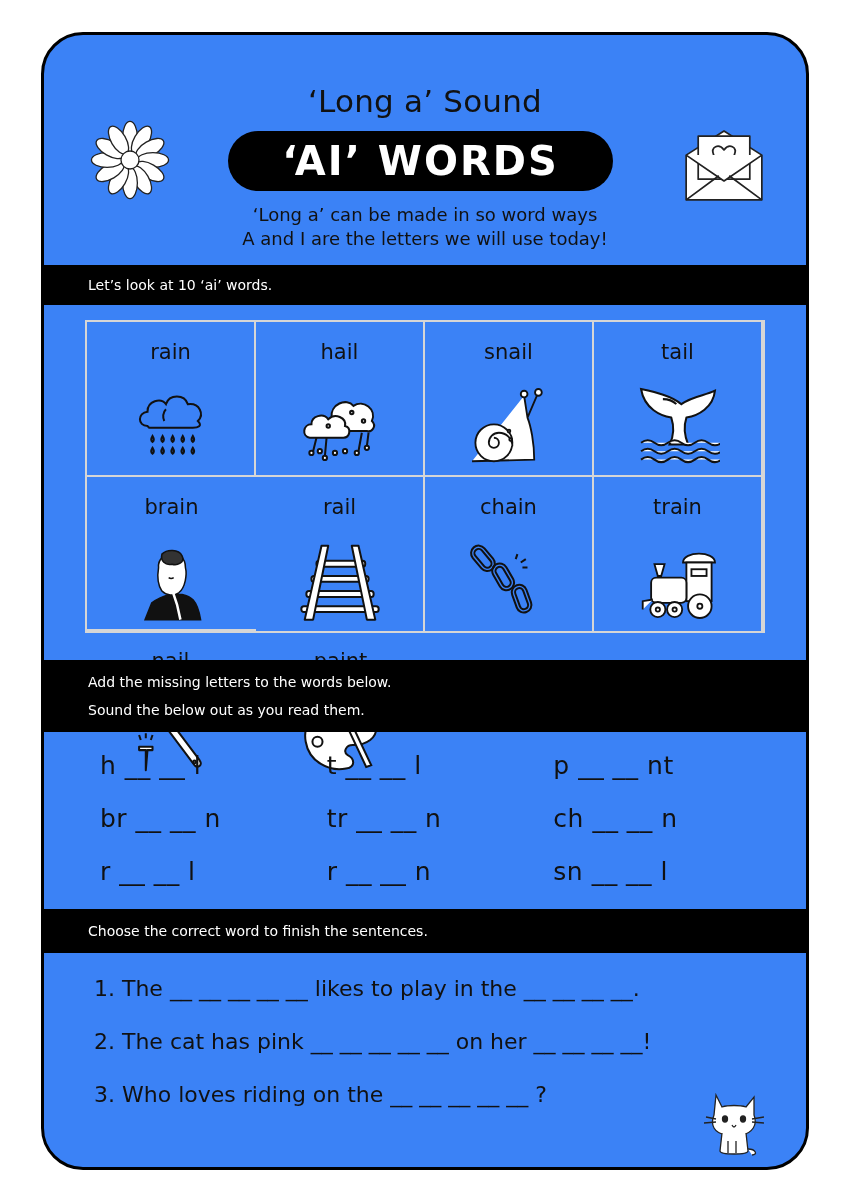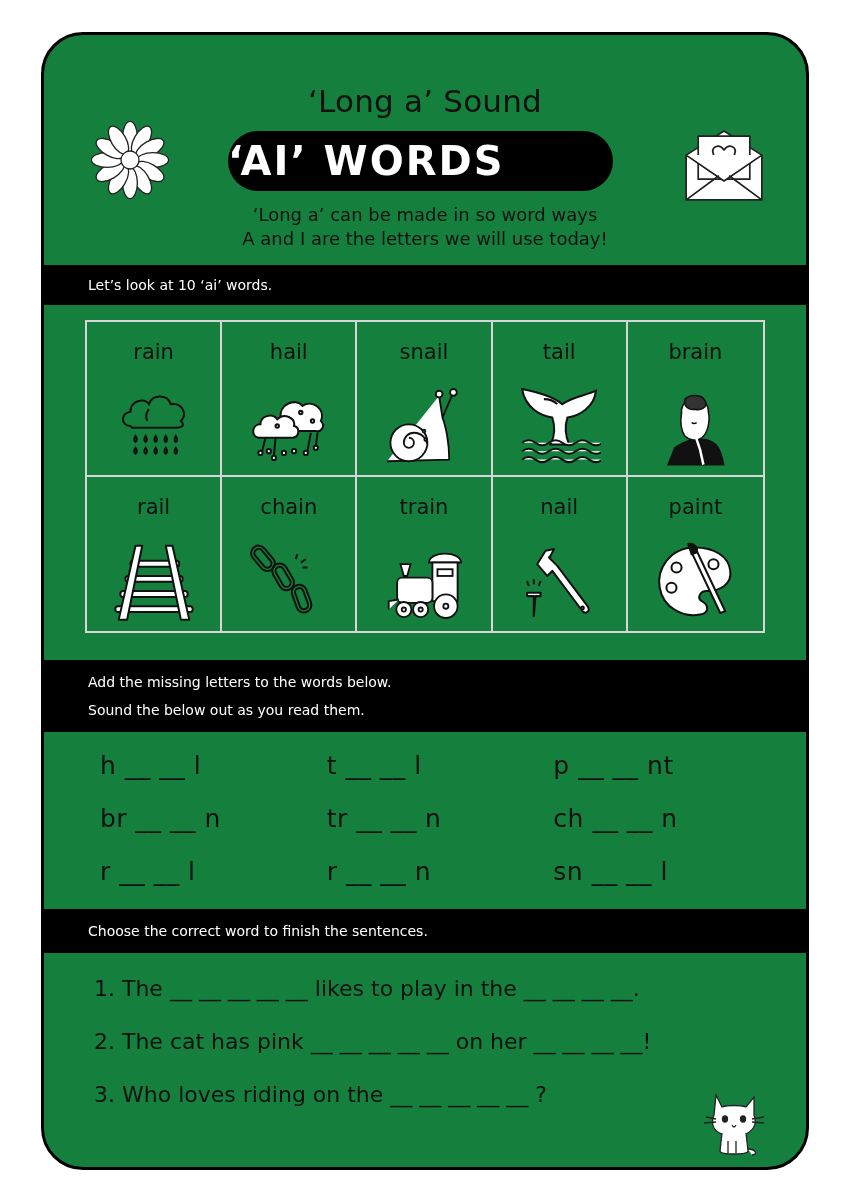--- a/index.html
+++ b/index.html
@@ -1,43 +1,43 @@
 <!DOCTYPE html>
 <html><head>
 <meta charset="utf-8">
 <style>
   * { box-sizing: border-box; margin: 0; padding: 0; }
   html, body { width: 850px; height: 1202px; background: #ffffff; overflow: hidden; }
   body { position: relative; font-family: "DejaVu Sans", sans-serif; color: #111; }
 
   .frame {
     position: absolute; left: 41px; top: 32px; width: 768px; height: 1138px;
-    border: 3.5px solid #000; border-radius: 42px; overflow: hidden; background: #15803d;
+    border: 3.5px solid #000; border-radius: 42px; overflow: hidden; background: #3b82f6;
   }
 
   
   .subtitle { position: absolute; left: 0; right: 0; top: 48px; text-align: center; font-size: 31px; font-weight: 400; letter-spacing: 0.2px; }
   .title-pill {
     position: absolute; left: 184px; top: 96px; width: 385px; height: 60px;
-    background: #000; border-radius: 30px; color: #fff; text-align: left;
+    background: #000; border-radius: 30px; color: #fff; text-align: center;
     font-size: 40px; font-weight: 700; line-height: 60px; letter-spacing: 2px;
   }
   .intro { position: absolute; left: 0; right: 0; top: 168px; text-align: center; font-size: 18px; line-height: 24px; }
   .flower { position: absolute; left: 45px; top: 84px; width: 82px; height: 82px; }
   .envelope { position: absolute; left: 636px; top: 84px; width: 88px; height: 86px; }
 
   .band { position: absolute; left: 0; right: 0; background: #000; color: #fff; font-size: 14px; padding-left: 44px; }
   .band1 { top: 230px; height: 40px; line-height: 40px; }
   .band2 { top: 625px; height: 72px; padding-top: 8px; line-height: 28px; }
   .band3 { top: 874px; height: 44px; line-height: 44px; }
 
   
   .grid {
     position: absolute; left: 41px; top: 285px; width: 680px; height: 313px;
-    display: grid; grid-template-columns: repeat(5, 1fr); grid-template-rows: 1fr 1fr;
+    display: grid; grid-template-columns: repeat(4, 1fr); grid-template-rows: 1fr 1fr;
     border: 2px solid #d6d6d6;
   }
   .cell { border-right: 2px solid #d6d6d6; border-bottom: 2px solid #d6d6d6; position: relative; }
   .cell:nth-child(5n) { border-right: none; }
   .cell:nth-child(n+6) { border-bottom: none; padding-left: 19px; }
   .cell .word { position: absolute; top: 18px; left: 0; right: 0; text-align: center; font-size: 21px; }
   .cell .pic { position: absolute; left: 50%; top: 62px; width: 84px; height: 84px; transform: translateX(-50%); }
   .cell .pic svg { width: 100%; height: 100%; }
 
   

